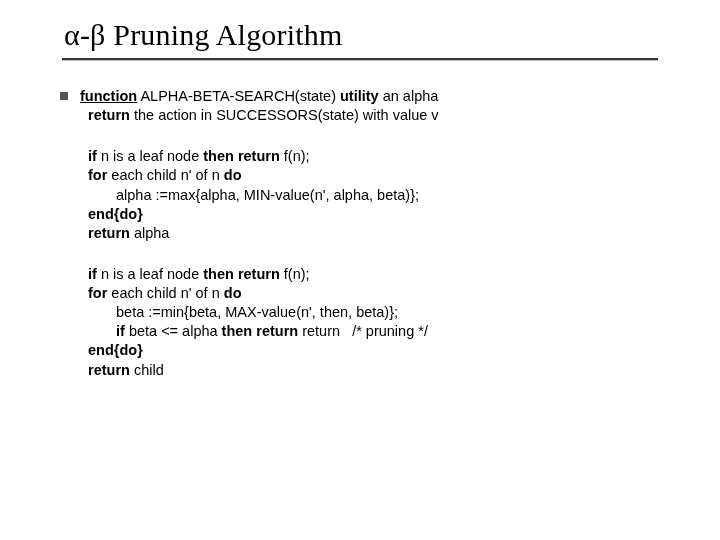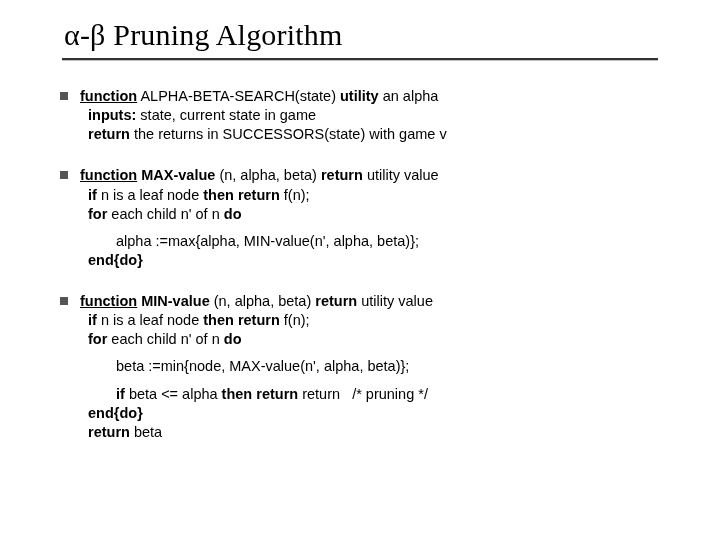--- a/index.html
+++ b/index.html
@@ -39,55 +39,53 @@
     background: #bfbfbf;
     width: 596px;
   }
   .block {
     font-size: 14.5px;
     line-height: 1.32;
     margin-bottom: 22px;
   }
   .block .line { white-space: pre; }
   .ind1 { padding-left: 28px; }
-  .ind2 { padding-left: 56px; margin-top: 8px; }
+  .ind2 { padding-left: 56px; }
   .b { font-weight: bold; }
   .i { }
   .u { text-decoration: underline; }
   .sq { display:inline-block; width:8px; height:8px; background:#555; margin-right:12px; vertical-align:1px; }
 </style>
 </head>
 <body>
 
 <div class="slide">
 
   <h1 class="title">α-β Pruning Algorithm</h1>
 
   <div class="rule-wrap">
     <div class="rule-dark"></div>
     <div class="rule-light"></div>
   </div>
 
   <div class="block">
     <div class="line"><span class="sq"></span><span class="b u">function</span><span> ALPHA-BETA-SEARCH(</span><span class="i">state</span><span>) </span><span class="b">utility</span><span> an alpha</span></div>
-    <div class="line ind1"><span class="b">inputs:</span><span class="i"> state</span><span>, current state in game</span></div>
-    <div class="line ind1"><span class="b">return</span><span> the </span><span class="i">returns</span><span> in SUCCESSORS(</span><span class="i">state</span><span>) with game </span><span class="i">v</span></div>
+    <div class="line ind1"><span class="b">return</span><span> the </span><span class="i">action</span><span> in SUCCESSORS(</span><span class="i">state</span><span>) with value </span><span class="i">v</span></div>
   </div>
 
   <div class="block">
-    <div class="line"><span class="sq"></span><span class="b u">function</span><span class="b"> MAX-value</span><span> (n, alpha, beta) </span><span class="b">return</span><span> utility value</span></div>
     <div class="line ind1"><span class="b">if</span><span> n is a leaf node </span><span class="b">then return</span><span> f(n);</span></div>
     <div class="line ind1"><span class="b">for</span><span> each child n' of n </span><span class="b">do</span></div>
     <div class="line ind2"><span>alpha :=max{alpha, MIN-value(n', alpha, beta)};</span></div>
     <div class="line ind1"><span class="b">end{do}</span></div>
+    <div class="line ind1"><span class="b">return</span><span> alpha</span></div>
   </div>
 
   <div class="block" style="margin-bottom:0;">
-    <div class="line"><span class="sq"></span><span class="b u">function</span><span class="b"> MIN-value</span><span> (n, alpha, beta) </span><span class="b">return</span><span> utility value</span></div>
     <div class="line ind1"><span class="b">if</span><span> n is a leaf node </span><span class="b">then return</span><span> f(n);</span></div>
     <div class="line ind1"><span class="b">for</span><span> each child n' of n </span><span class="b">do</span></div>
-    <div class="line ind2"><span>beta :=min{node, MAX-value(n', alpha, beta)};</span></div>
+    <div class="line ind2"><span>beta :=min{beta, MAX-value(n', then, beta)};</span></div>
     <div class="line ind2"><span class="b">if</span><span> beta &lt;= alpha </span><span class="b">then return</span><span> return   /* pruning */</span></div>
     <div class="line ind1"><span class="b">end{do}</span></div>
-    <div class="line ind1"><span class="b">return</span><span> beta</span></div>
+    <div class="line ind1"><span class="b">return</span><span> child</span></div>
   </div>
 
 </div>
 
 </body></html>

